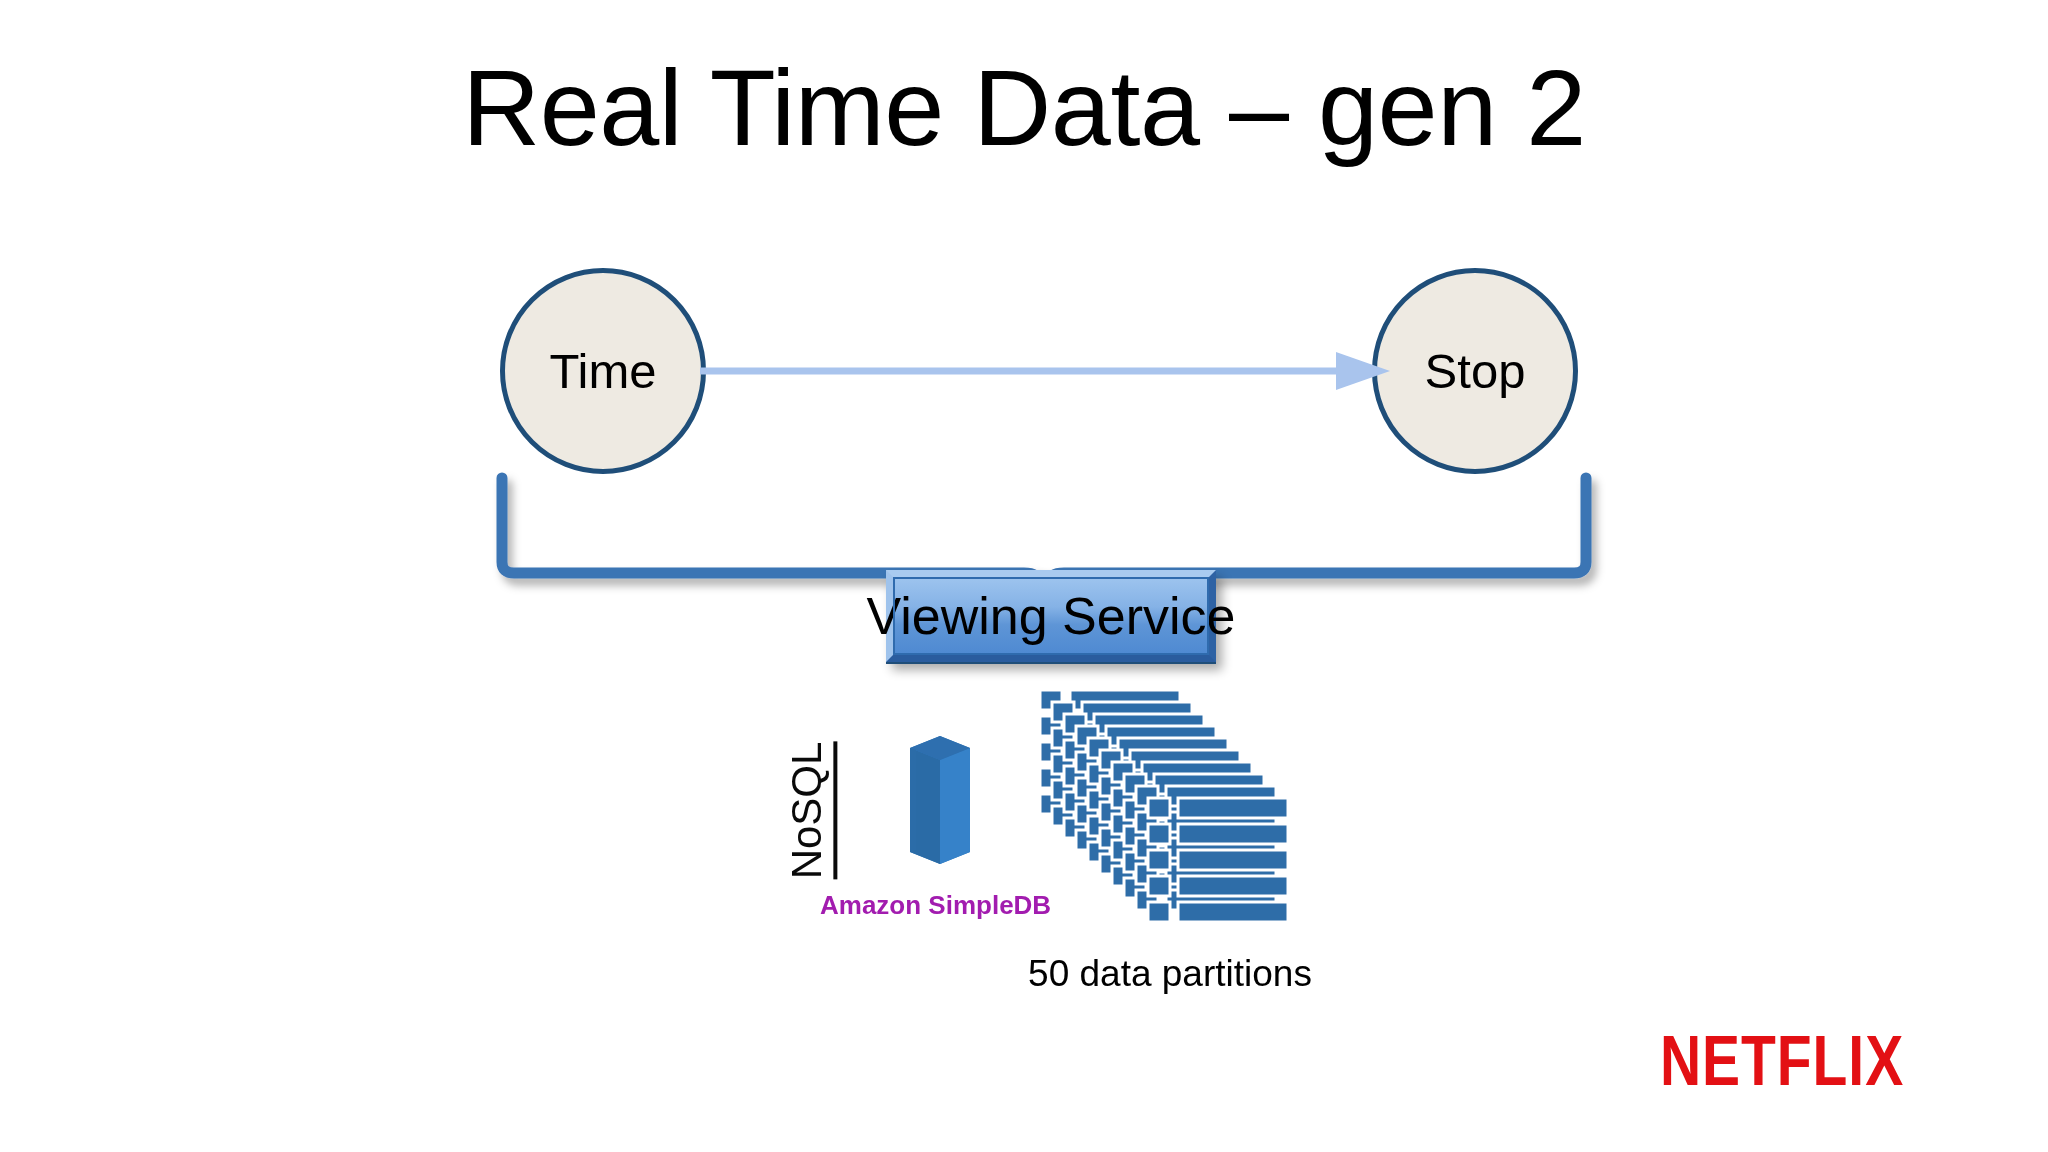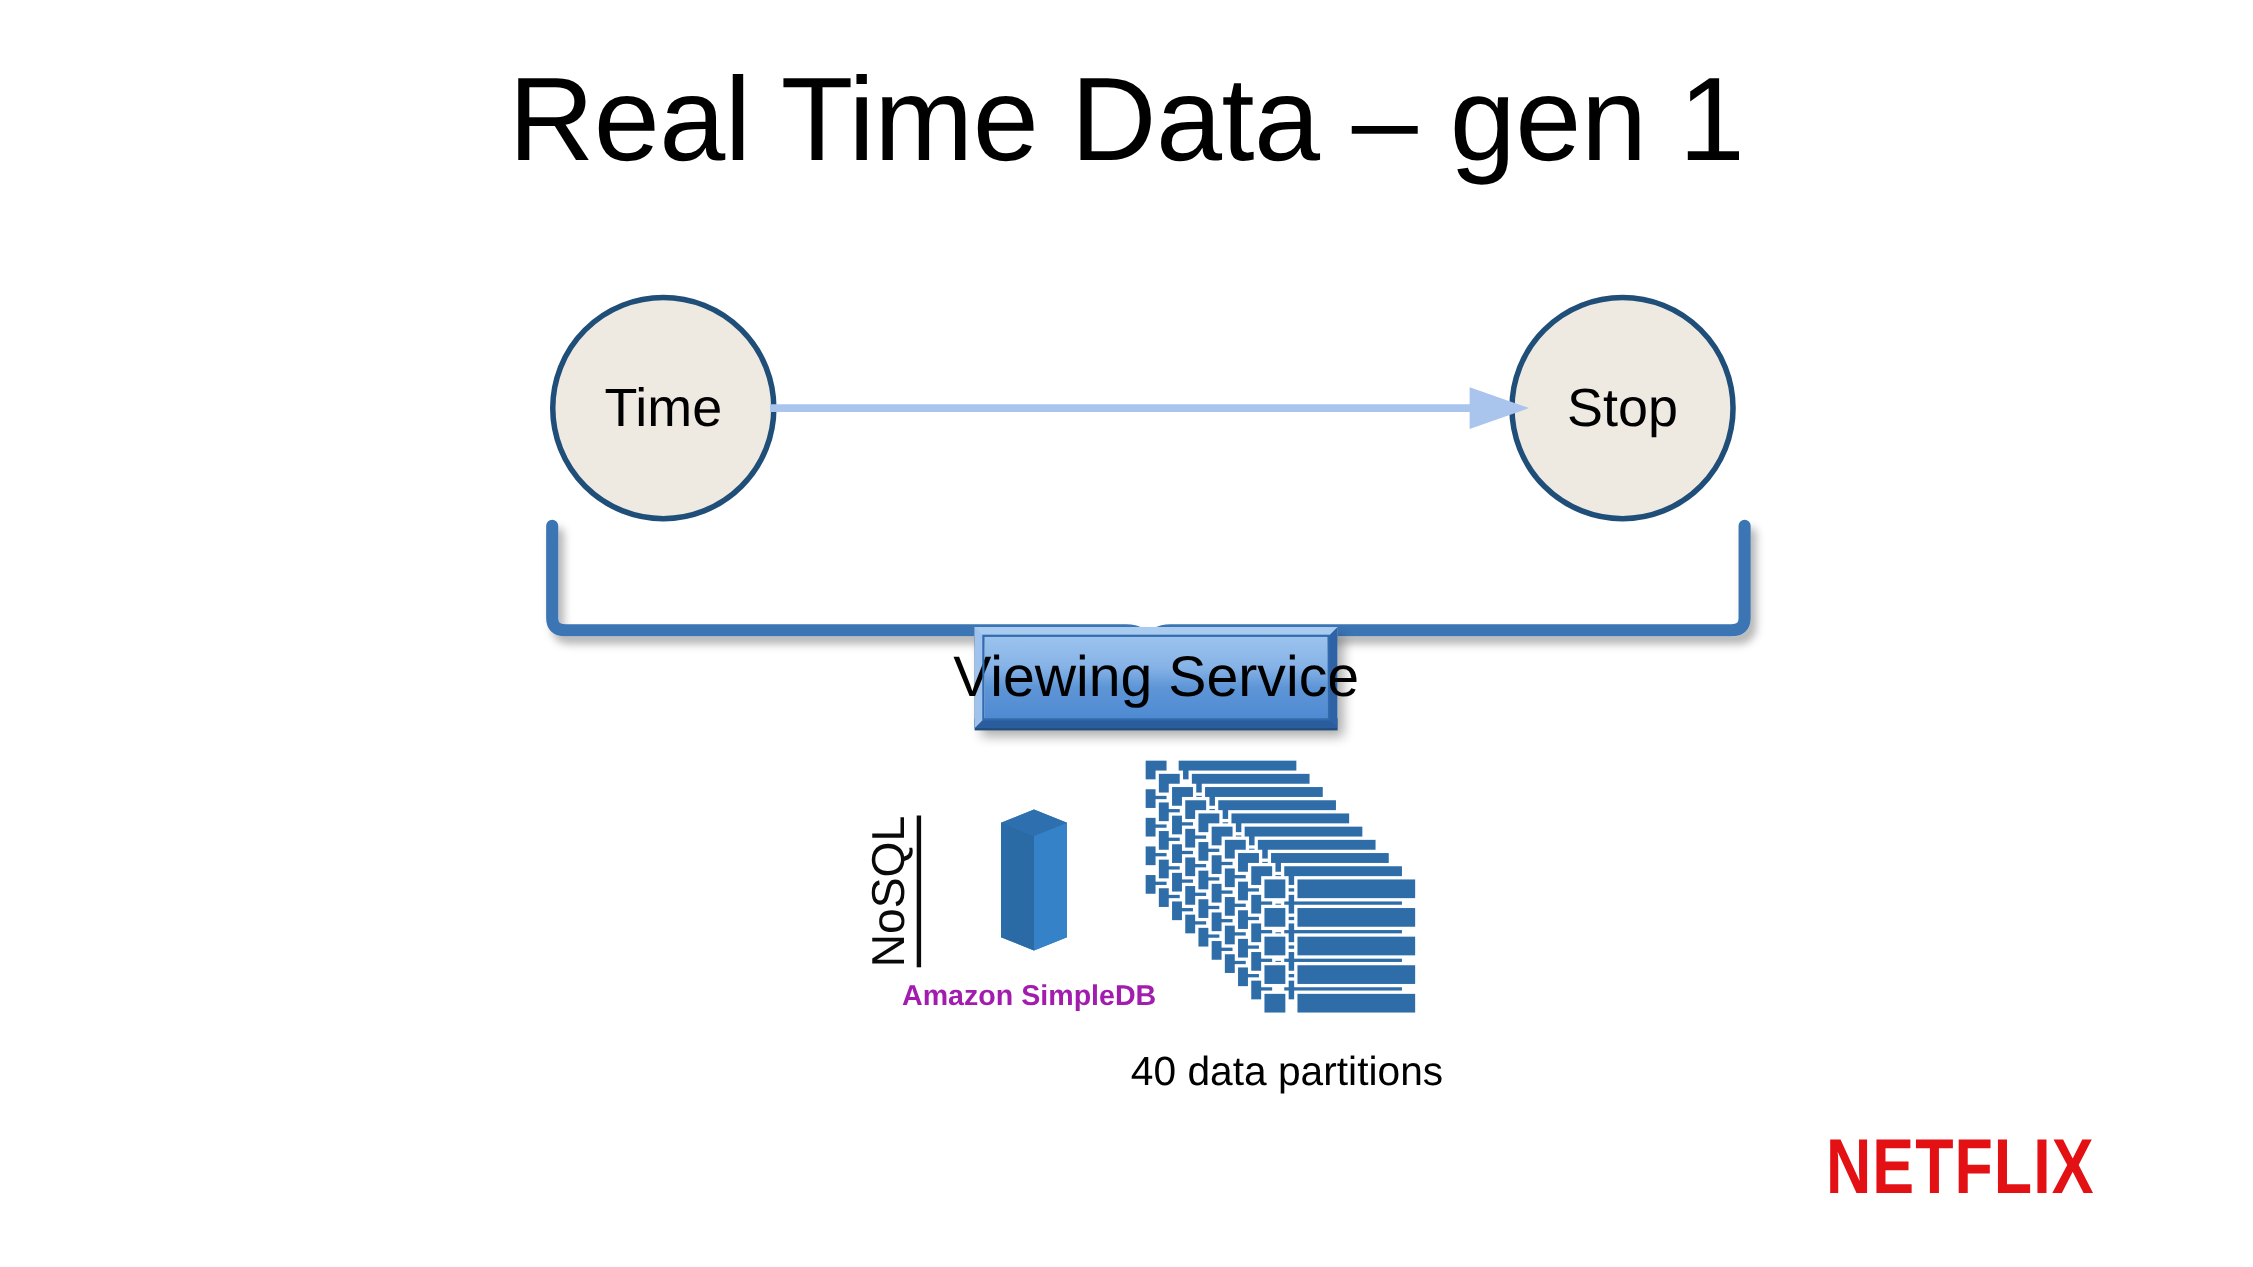--- a/index.html
+++ b/index.html
@@ -212,21 +212,21 @@
     transform-origin: left top;
     line-height: 1;
     user-select: none;
   }
 </style>
 </head>
 <body>
 
 <div id="slide">
 
-  <div id="slide-title">Real Time Data – gen 1</div>
+  <div id="slide-title">Real Time Data – gen 2</div>
 
   <div class="node-circle" id="node-start">
     <span class="node-label">Time</span>
   </div>
 
   <div class="node-circle" id="node-stop">
     <span class="node-label">Stop</span>
   </div>
 
   <svg id="flow-arrow" viewBox="0 0 690 62">
@@ -299,17 +299,17 @@
       <use href="#partition-card" x="36" y="36"></use>
       <use href="#partition-card" x="48" y="48"></use>
       <use href="#partition-card" x="60" y="60"></use>
       <use href="#partition-card" x="72" y="72"></use>
       <use href="#partition-card" x="84" y="84"></use>
       <use href="#partition-card" x="96" y="96"></use>
       <use href="#partition-card" x="108" y="108"></use>
     </g>
   </svg>
 
-  <div id="partitions-caption">40 data partitions</div>
+  <div id="partitions-caption">50 data partitions</div>
 
   <div id="netflix-logo">NETFLIX</div>
 
 </div>
 
 </body></html>

